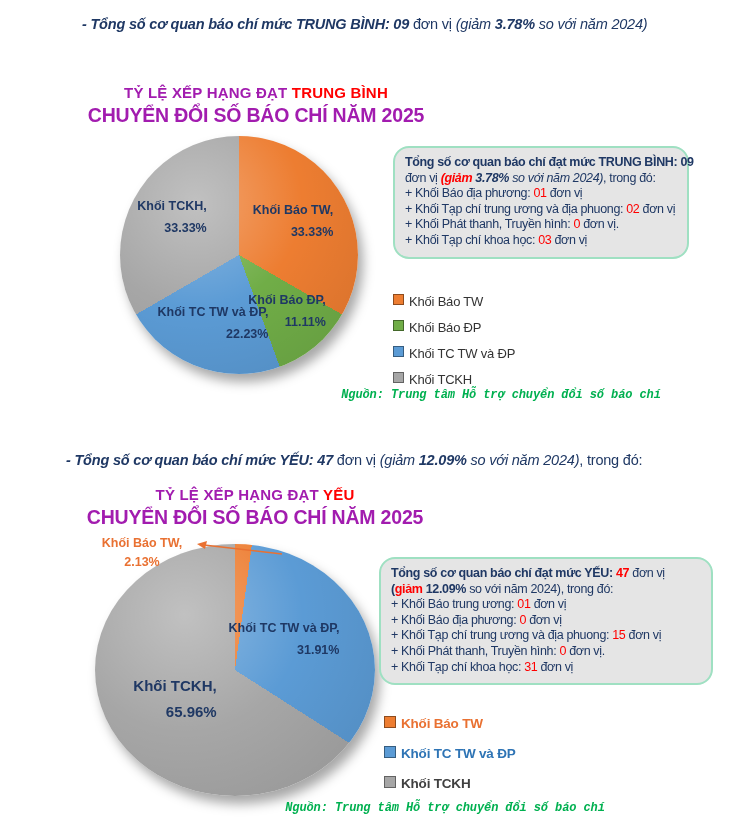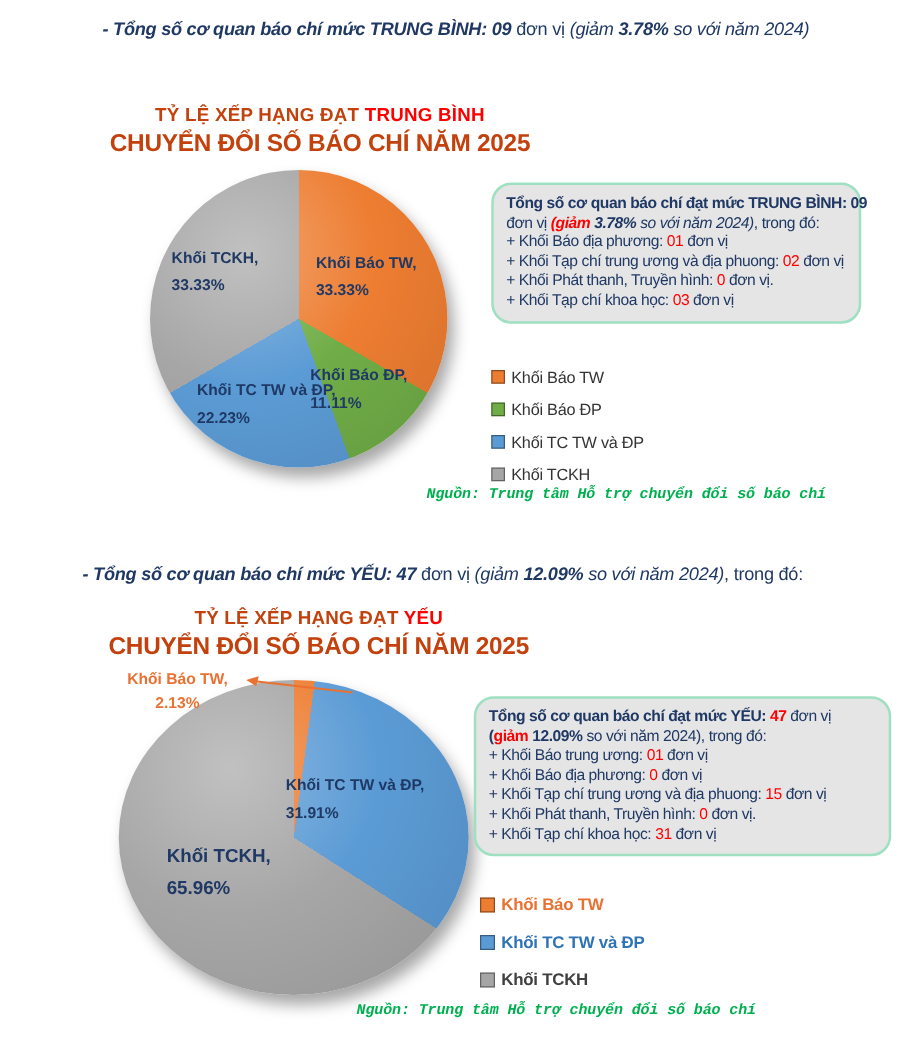--- a/index.html
+++ b/index.html
@@ -5,56 +5,56 @@
   html,body{margin:0;padding:0;background:#ffffff;}
   .page{
     position:relative;width:737px;height:838px;background:#ffffff;overflow:hidden;
     font-family:"Liberation Sans",sans-serif;color:#1F3864;
   }
   .abs{position:absolute;}
   
   .seg-b{font-weight:bold;}
   .seg-i{font-style:italic;}
   .seg-red{color:#FF0000;}
-  .seg-green{color:#c2410c;}
+  .seg-green{color:#a21caf;}
 
   .heading{font-size:14.5px;white-space:nowrap;color:#1F3864;letter-spacing:-0.2px;}
 
   .fig-title{text-align:center;font-weight:bold;line-height:1.25;}
   .fig-title .t1{font-size:15px;letter-spacing:0.2px;}
   .fig-title .t2{font-size:19.5px;letter-spacing:-0.2px;}
 
   .pie{
     border-radius:50%;
     box-shadow:5px 8px 12px rgba(0,0,0,0.35);
   }
   .pie .gloss{
     position:absolute;inset:0;border-radius:50%;
     background:radial-gradient(circle at 32% 28%, rgba(255,255,255,0.30) 0%, rgba(255,255,255,0) 45%, rgba(0,0,0,0.10) 95%);
     pointer-events:none;
   }
   .slice-label{
     position:absolute;transform:translate(-50%,-50%);
     color:#1F3864;font-weight:bold;font-size:12.5px;line-height:1.75;
-    text-align:left;white-space:nowrap;
+    text-align:right;white-space:nowrap;
   }
   .slice-label.big{font-size:15px;line-height:1.7;}
   .callout-label{
     text-align:center;font-weight:bold;font-size:12.5px;line-height:1.5;
     color:#E97132;white-space:nowrap;z-index:3;
   }
   .info-box{
     border:2px solid #9FE0C2;border-radius:16px;
     padding:7px 10px 8px 10px;
     font-size:12.5px;line-height:15.6px;letter-spacing:-0.35px;
     color:#1F3864;background:#e5e5e5;
   }
   .info-line{white-space:nowrap;}
   .legend{display:flex;flex-direction:column;}
-  .legend-item{display:flex;align-items:center;}
+  .legend-item{display:flex;}
   .legend-swatch{
     width:9px;height:9px;border:1px solid rgba(0,0,0,0.40);
     margin-right:5px;flex:0 0 auto;
   }
   .legend-label{font-size:13px;color:#333333;letter-spacing:-0.2px;white-space:nowrap;}
   .legend1 .legend-item{margin-bottom:11px;}
   .legend2 .legend-item{margin-bottom:15px;}
   .legend2 .legend-label{font-weight:bold;font-size:13.5px;}
   .legend2 .legend-swatch{width:10px;height:10px;}
   .source{

